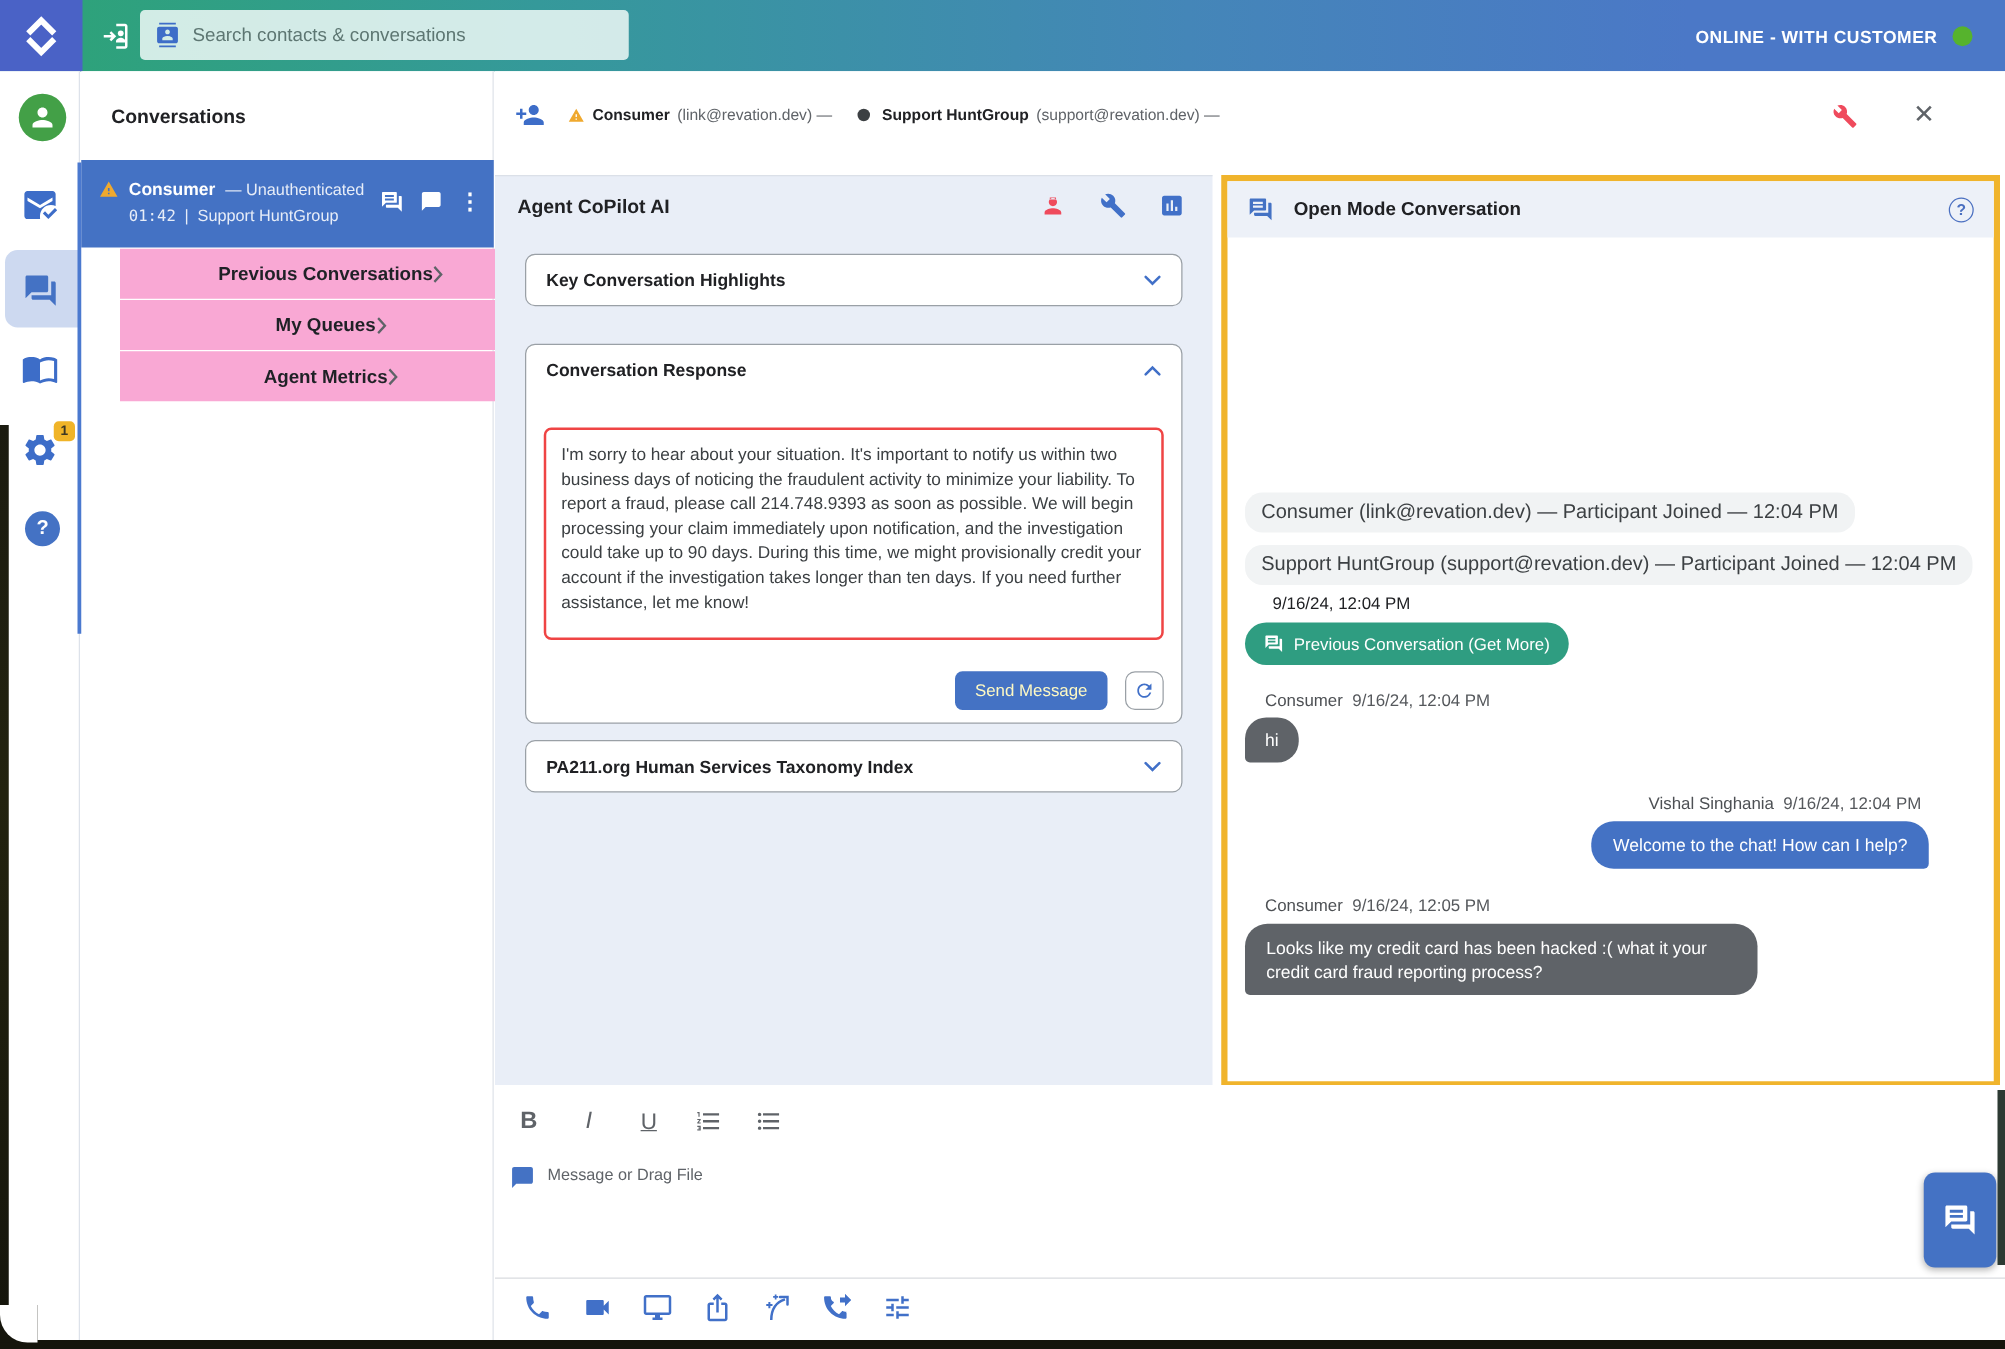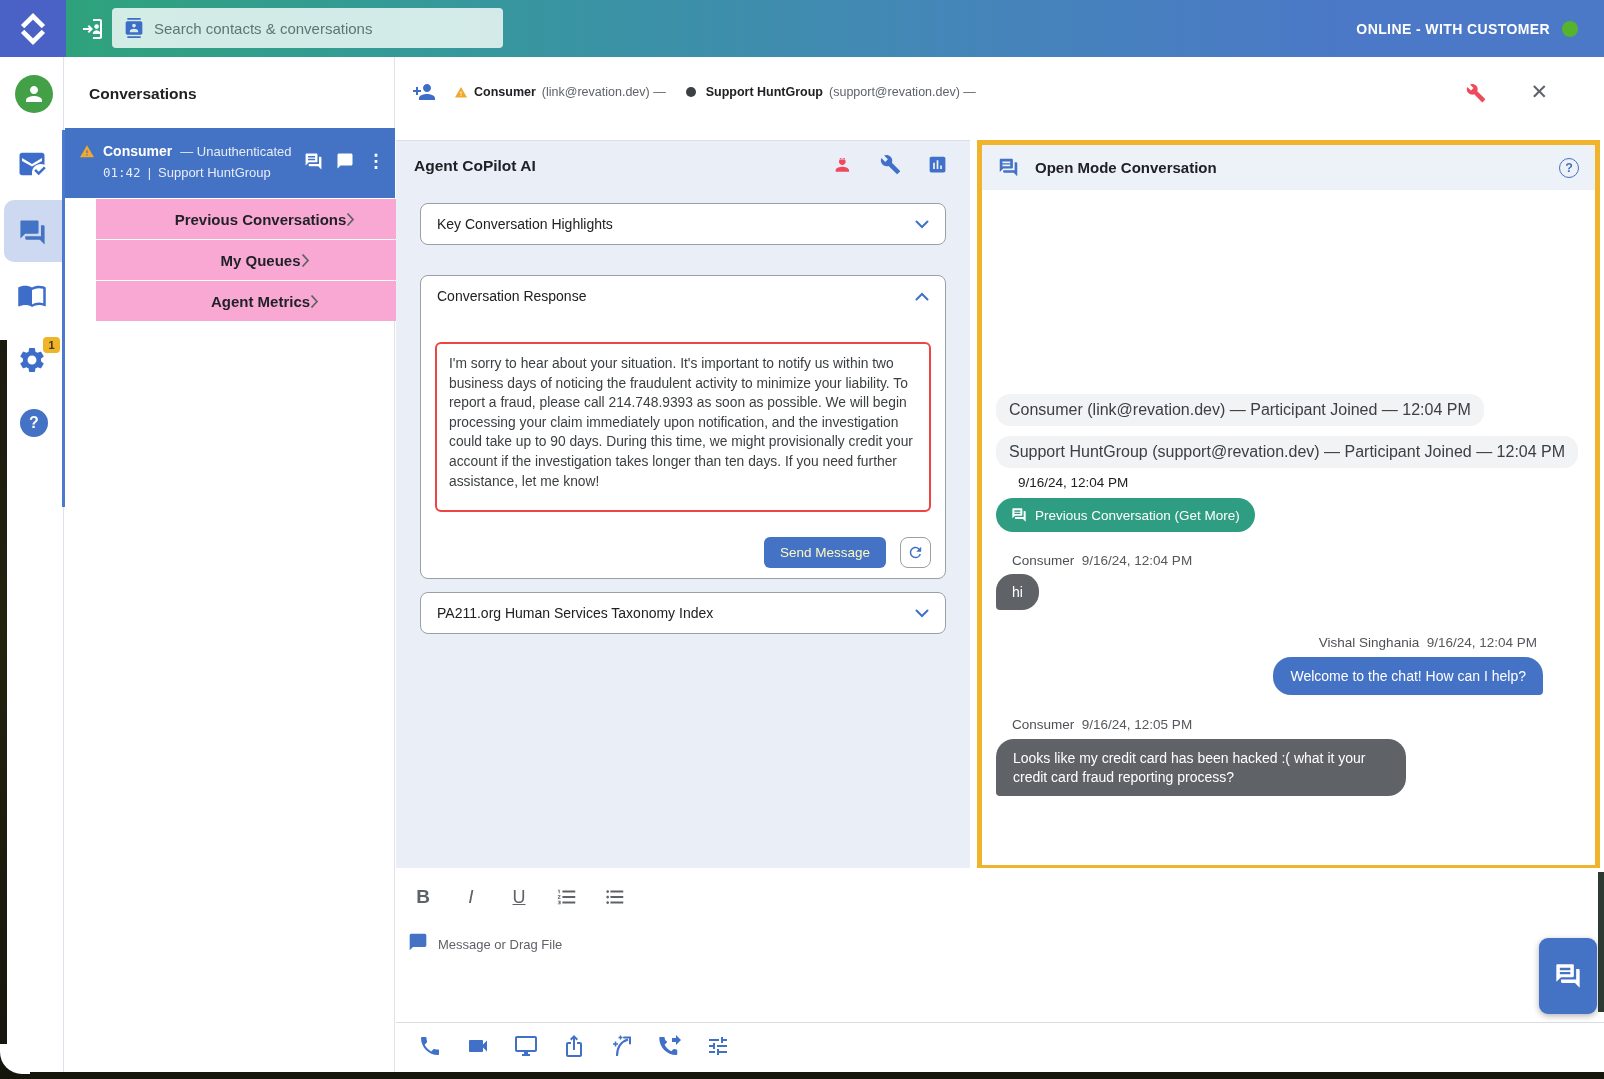--- a/index.html
+++ b/index.html
@@ -52,21 +52,21 @@
   .mh-name{font-weight:700;color:#202124;}
   .mh-dot{width:10px;height:10px;border-radius:50%;background:#3c4043;margin:0 4px 0 14px;}
   .mh-wrench{position:absolute;right:118px;top:26px;color:#ef4a5c;}
   .mh-close{position:absolute;right:56px;top:24px;color:#5f6368;font-size:21px;line-height:21px;}
 
   
   .copilot{position:absolute;left:396px;top:140px;width:574px;height:728px;background:#e9eef7;border-top:1px solid #dbe0e8;}
   .cp-title{position:absolute;left:18px;top:16px;font-size:15.5px;font-weight:600;color:#202124;}
   .cp-icons{position:absolute;right:22px;top:13px;display:flex;gap:26px;align-items:center;}
   .cp-box{position:absolute;left:24px;width:526px;background:#fff;border:1px solid #9aa0a6;border-radius:8px;}
-  .cp-box .bx-head{display:flex;align-items:center;justify-content:space-between;padding:0 16px;height:40px;}
+  .cp-box .bx-head{display:flex;align-items:center;justify-content:space-between;padding:0 16px;height:40px;font-weight:bold;}
   .cp-box .bx-label{font-size:14px;color:#202124;}
   .chev-blue{color:#4170c8;display:flex;}
   .cp-resp-text{position:absolute;left:14px;top:66px;width:496px;height:170px;border:2px solid #ef4444;border-radius:6px;
     padding:10px 12px;font-size:13.8px;line-height:19.6px;color:#3c4043;}
   .cp-actions{position:absolute;right:14px;bottom:10px;display:flex;gap:14px;align-items:center;}
   .btn-send{height:31px;padding:0 16px;background:#4472c4;color:#fef9c3;font-size:13.5px;font-weight:500;border:none;border-radius:6px;display:flex;align-items:center;}
   .btn-refresh{width:31px;height:31px;border:1px solid #9aa0a6;border-radius:8px;background:#fff;color:#4170c8;display:flex;align-items:center;justify-content:center;}
 
   
   .chatpanel{position:absolute;left:977px;top:140px;width:623px;height:730px;border:5px solid #f0b42c;background:#fff;}
@@ -82,21 +82,21 @@
   .bub-left{background:#5f6368;border-radius:17px 17px 17px 4px;}
   .bub-right{background:#4472c4;border-radius:18px 18px 4px 18px;font-weight:500;}
   .bub-multi{background:#5f6368;border-radius:18px 18px 18px 4px;font-weight:500;line-height:18.5px;}
 
   
   .composer{position:absolute;left:396px;top:868px;width:1208px;height:204px;background:#fff;}
   .fmt-row{position:absolute;left:16px;top:18px;display:flex;align-items:center;gap:26px;color:#5f6368;}
   .fmt-b{font-size:19px;font-weight:700;width:22px;text-align:center;}
   .fmt-i{font-size:19px;font-style:italic;width:22px;text-align:center;}
   .fmt-u{font-size:18px;text-decoration:underline;width:22px;text-align:center;}
-  .msg-row{position:absolute;left:12px;top:64px;display:flex;align-items:flex-end;gap:10px;}
+  .msg-row{position:absolute;left:12px;top:64px;display:flex;align-items:flex-start;gap:10px;}
   .msg-ph{font-size:13px;color:#5f6368;}
   .comp-div{position:absolute;left:0;top:154px;width:1208px;height:1px;background:#d9dce0;}
   .call-row{position:absolute;left:22px;top:166px;display:flex;align-items:center;gap:24px;color:#4170c8;}
   .fab{position:absolute;left:1539px;top:938px;width:58px;height:76px;background:#4472c4;border-radius:9px;
     box-shadow:0 2px 6px rgba(0,0,0,.3);display:flex;align-items:center;justify-content:center;color:#fff;}
 
   
   .edge-left{position:absolute;left:0;top:340px;width:7px;height:739px;background:linear-gradient(180deg,#1b1b10,#23230f 40%,#15150c);}
   .edge-bottom{position:absolute;left:0;top:1072px;width:1604px;height:7px;background:#15150c;}
   .corner-bl{position:absolute;left:0;top:1044px;width:30px;height:30px;background:#15150c;}

